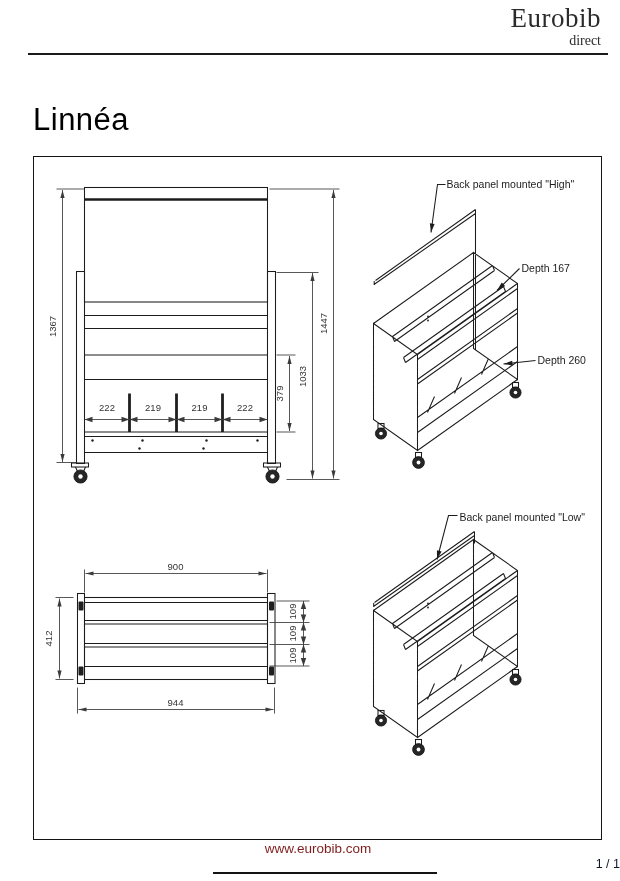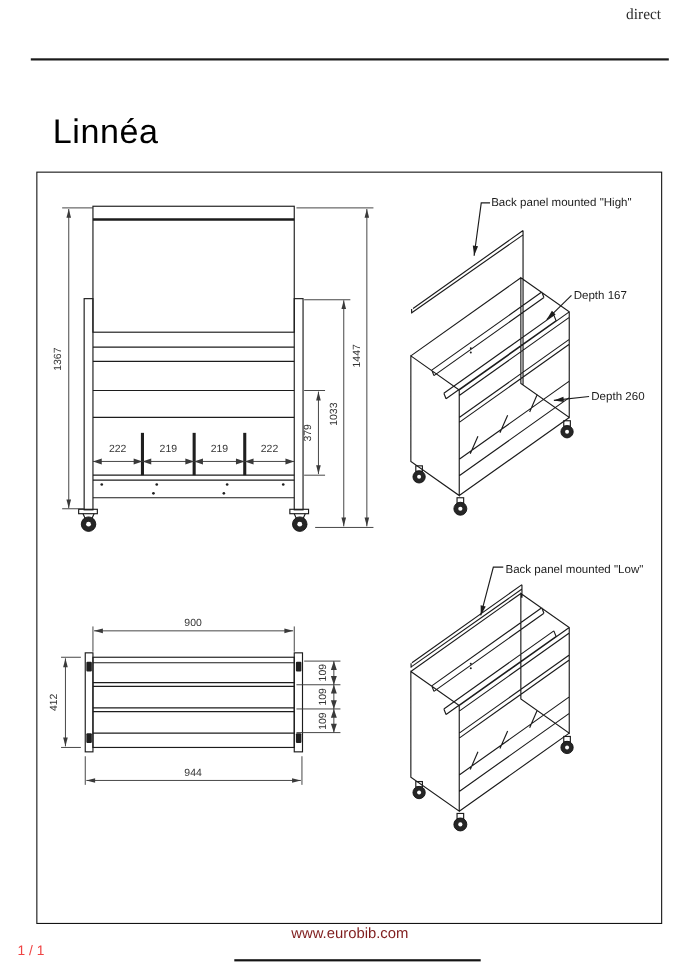--- a/index.html
+++ b/index.html
@@ -5,44 +5,45 @@
   html,body{margin:0;padding:0;}
   body{
     width:620px;height:881px;background:#ffffff;position:relative;
     font-family:"Liberation Sans",sans-serif;color:#111;overflow:hidden;
   }
   .logo{position:absolute;top:5px;right:19px;text-align:right;
         font-family:"Liberation Serif",serif;color:#2b2b2b;}
   .logo .l1{font-size:27px;line-height:27px;letter-spacing:.5px;}
   .logo .l2{font-size:14px;line-height:17px;}
   .rule{position:absolute;left:28px;top:53px;width:580px;height:2px;background:#1a1a1a;}
-  .title{position:absolute;left:48px;top:102px;font-size:31px;letter-spacing:.5px;color:#000;}
+  .title{position:absolute;left:33px;top:102px;font-size:31px;letter-spacing:.5px;color:#000;}
   .frame{position:absolute;left:33px;top:156px;width:569px;height:684px;
          border:1.5px solid #141414;box-sizing:border-box;}
   svg.sheet{position:absolute;left:0;top:0;display:block;}
   .note{position:absolute;left:0;bottom:0;width:100%;height:27px;border-top:1.5px solid #141414;
         box-sizing:border-box;text-align:center;font-size:10px;line-height:25px;color:#1b1b1b;}
   .site{position:absolute;left:16px;top:841px;width:604px;text-align:center;font-size:13.5px;color:#7f1d1d;}
-  .pagenum{position:absolute;left:16px;top:857px;width:604px;text-align:left;font-size:12.5px;color:#ef4444;}
+  .pagenum{position:absolute;left:16px;top:857px;width:604px;text-align:right;font-size:12.5px;color:#0f172a;}
   .bline{position:absolute;left:213px;top:872px;width:224px;height:2px;background:#141414;}
   
   .ln{fill:none;stroke:#1c1c1c;stroke-width:1.05;}
   .lt{fill:none;stroke:#1c1c1c;stroke-width:2.4;}
   .dim{fill:none;stroke:#3a3a3a;stroke-width:.85;}
   .arr{fill:#3a3a3a;stroke:none;}
   .blk{fill:#1f1f1f;stroke:none;}
   .whl{fill:#262626;stroke:#111;stroke-width:.8;}
   .hub{fill:#ffffff;stroke:none;}
   .dtx{font-size:9.5px;fill:#333;font-family:"Liberation Sans",sans-serif;}
   .atx{font-size:10.5px;fill:#1c1c1c;font-family:"Liberation Sans",sans-serif;}
 </style>
 </head>
 <body>
 
 <div class="logo">
+  <div class="l1">Eurobib</div>
   <div class="l2">direct</div>
 </div>
 <div class="rule"></div>
 <div class="title">Linnéa</div>
 
 <div class="frame">
   <svg class="sheet" width="566" height="655" viewBox="34.5 157.5 566 655" xmlns="http://www.w3.org/2000/svg">
     <defs>
       <marker id="ma" orient="auto-start-reverse" markerUnits="userSpaceOnUse" markerWidth="10" markerHeight="7" refX="8.5" refY="3.5">
         <path d="M8.5,3.5 L0.5,1.4 L0.5,5.6 Z" fill="#3a3a3a"></path>

